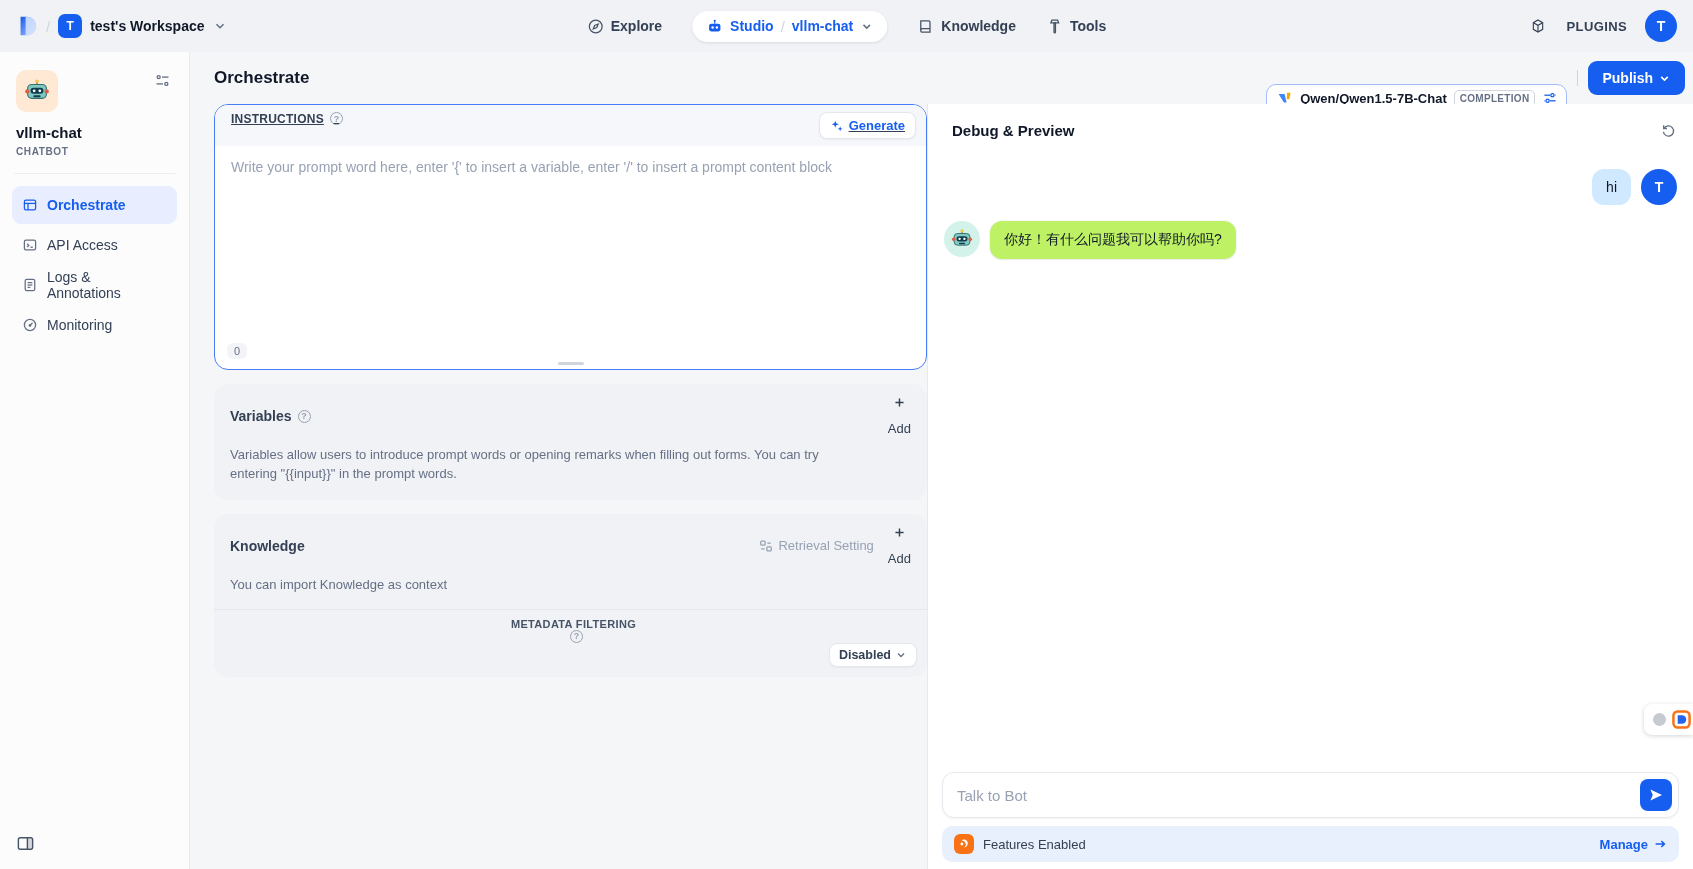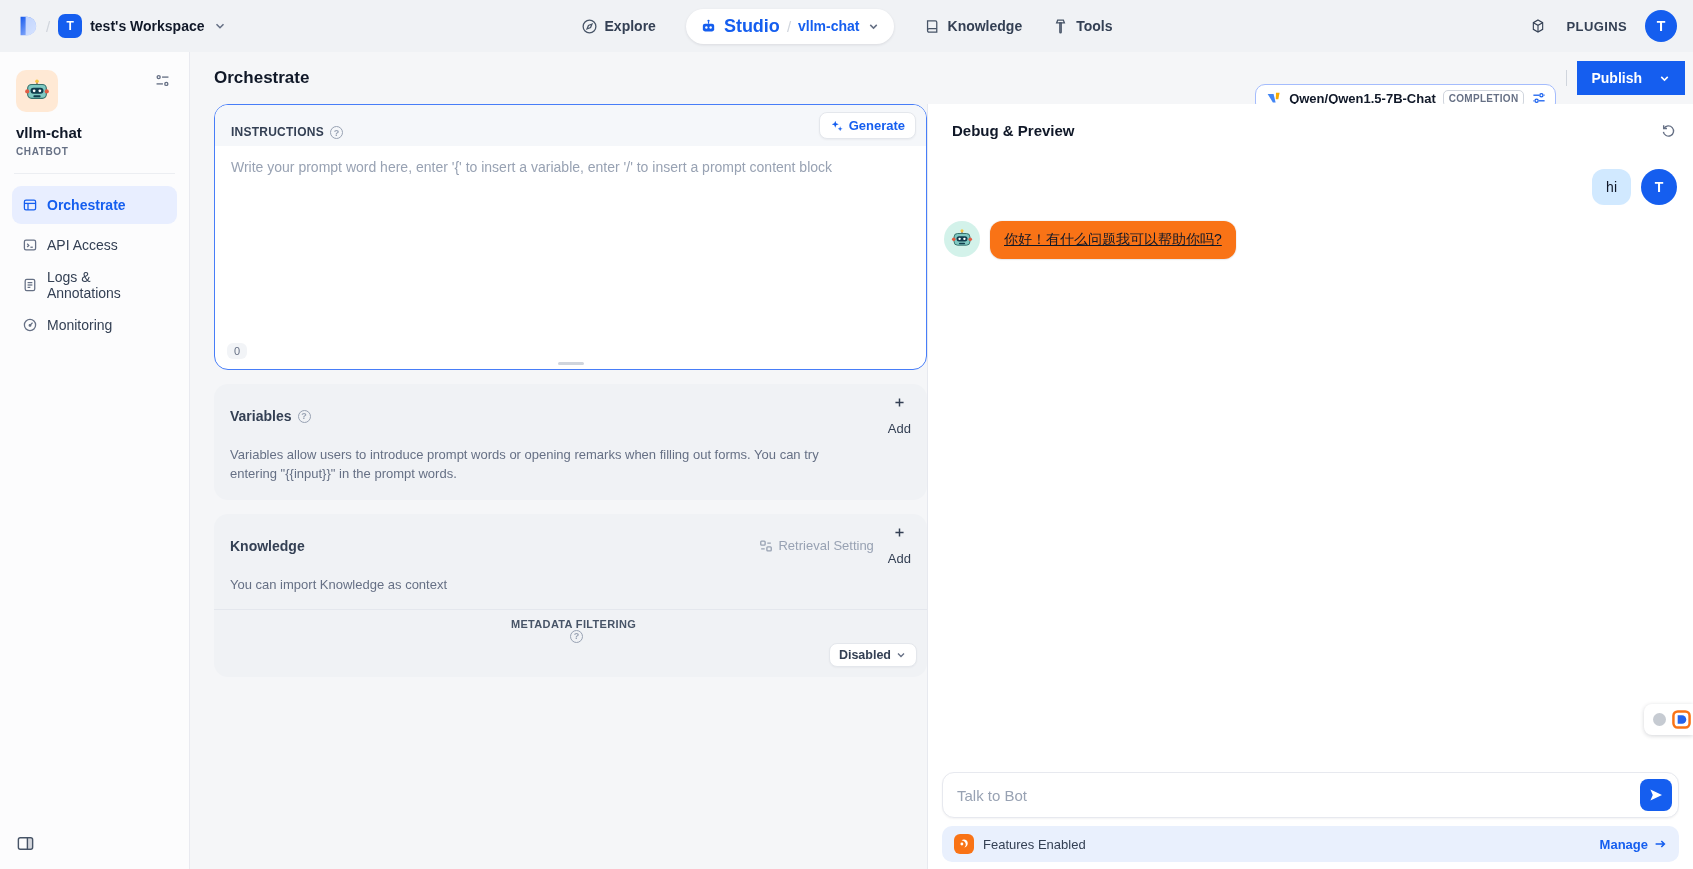--- a/index.html
+++ b/index.html
@@ -17,21 +17,21 @@
   .ws-name { font-size:14px; font-weight:600; color:#101828; }
   .chev { display:inline-flex; color:#667085; }
 
   .topnav { position:absolute; left:50%; top:0; transform:translateX(-50%); height:52px;
     display:flex; align-items:center; gap:30px;justify-content:flex-end; }
   .nav-item { display:flex; align-items:center; gap:7px; font-size:14px; font-weight:600;
     color:#344054; cursor:pointer; }
   .nav-item svg { color:#475467; }
   .studio-pill { display:flex; align-items:center; gap:7px; background:#fff; border-radius:999px;
     padding:7px 14px; box-shadow:0 1px 3px rgba(16,24,40,.1); cursor:pointer; }
-  .studio-pill .lbl { color:#155eef; font-size:18px; font-weight:700; }
+  .studio-pill .lbl { color:#155eef; font-size:14px; font-weight:700; }
   .studio-pill .app { color:#155eef; font-size:14px; font-weight:600; }
   .topbar-right { margin-left:auto; display:flex; align-items:center; gap:18px; }
   .plugins { display:flex; align-items:center; gap:20px; font-size:13px; font-weight:600;
     color:#344054; letter-spacing:.03em; cursor:pointer; }
   .user-avatar { width:32px; height:32px; border-radius:50%; background:#155eef; color:#fff;
     font-size:14px; font-weight:bold; display:flex; align-items:center; justify-content:center; cursor:pointer; }
 
   
   .shell { display:flex; height:817px; }
 
@@ -56,32 +56,32 @@
   .work { flex:1; display:flex; flex-direction:column; min-width:0; }
   .strip { height:52px; display:flex; align-items:center; padding:0 8px 0 24px; }
   .page-title { font-size:17px; font-weight:700; color:#101828; }
   .strip-right { margin-left:auto; display:flex; align-items:center; gap:10px; }
   .model-pill { display:flex; align-items:center; gap:7px; background:#fff; border:1px solid #a4bcfd;
     border-radius:10px; padding:5px 8px 5px 10px; cursor:pointer;margin-top:40px; }
   .model-name { font-size:13px; font-weight:600; color:#101828; }
   .model-badge { font-size:10px; font-weight:600; letter-spacing:.03em; color:#667085;
     border:1px solid #d0d5dd; border-radius:5px; padding:2px 5px; background:#fff; }
   .vdiv { width:1px; height:16px; background:#d0d5dd; }
-  .publish-btn { display:flex; align-items:center; gap:16px; background:#155eef; color:#fff;
-    font-size:14px; font-weight:600; border:none; border-radius:0; padding:9px 14px; cursor:pointer; }
+  .publish-btn { display:flex; align-items:center; gap:5px; background:#155eef; color:#fff;
+    font-size:14px; font-weight:600; border:none; border-radius:9px; padding:9px 14px; cursor:pointer; }
   .publish-btn .chev { color:#fff; }
 
   .body-row { flex:1; display:flex; min-height:0; }
 
   
   .center-col { width:737px; padding:0 0 0 24px; flex-shrink:0; }
   .card { width:713px; border-radius:14px; }
   .instructions { background:#fff; border:1.5px solid #477df8; height:266px; overflow:hidden;
     position:relative; display:flex; flex-direction:column; }
-  .inst-head { background:#f5f7fa; display:flex; align-items:flex-end; padding:7px 10px 7px 16px; }
+  .inst-head { background:#f5f7fa; display:flex; align-items:flex-start; padding:7px 10px 7px 16px;text-decoration:underline; }
   .sec-title-sm { font-size:12px; font-weight:700; letter-spacing:.02em; color:#344054; }
   .qicon { width:13px; height:13px; border:1.2px solid #98a2b3; border-radius:50%; color:#98a2b3;
     font-size:9px; font-weight:700; display:inline-flex; align-items:center; justify-content:center;
     margin-left:6px; cursor:pointer; }
   .gen-btn { margin-left:auto; display:flex; align-items:center; gap:5px; background:#fff;
     border:1px solid #e4e7ec; box-shadow:0 1px 2px rgba(16,24,40,.05); border-radius:8px;
     padding:5px 10px; font-size:13px; font-weight:600; color:#155eef; cursor:pointer; }
   .inst-body { flex:1; position:relative; }
   .inst-textarea { width:100%; height:100%; border:none; outline:none; resize:none;
     padding:13px 16px 30px; font-size:14px; font-family:inherit; color:#101828; background:transparent; }
@@ -111,21 +111,21 @@
   .debug { flex:1; background:#fff; border-left:1px solid #e7e9ef; display:flex;
     flex-direction:column; min-width:0; position:relative; }
   .debug-head { display:flex; align-items:center; padding:18px 16px 6px 24px; }
   .debug-title { font-size:15px; font-weight:700; color:#101828; }
   .restart-btn { margin-left:auto; color:#667085; cursor:pointer; display:flex; }
   .chat { flex:1; padding:24px 16px 8px; overflow:hidden; }
   .msg-row { display:flex; gap:10px; }
   .msg-row.user { justify-content:flex-end; }
   .bubble { border-radius:12px; padding:10px 14px; font-size:14px; color:#101828; max-width:560px; }
   .bubble.user { background:#d1e9ff; }
-  .bubble.bot { background:#f97316; box-shadow:0 0 0 1px rgba(16,24,40,.04),0 1px 2px rgba(16,24,40,.06);text-decoration:underline; }
+  .bubble.bot { background:#bef264; box-shadow:0 0 0 1px rgba(16,24,40,.04),0 1px 2px rgba(16,24,40,.06); }
   .chat-avatar { width:36px; height:36px; border-radius:50%; flex-shrink:0;
     display:flex; align-items:center; justify-content:center; }
   .chat-avatar.user { background:#155eef; color:#fff; font-size:14px; font-weight:bold; }
   .chat-avatar.bot { background:#d3f2ea; }
   .bot-row { margin-top:16px; }
 
   .chat-input-wrap { margin:0 14px 8px; position:relative; }
   .chat-input { width:100%; height:46px; border:1px solid #e7e9ef; border-radius:12px;
     box-shadow:0 1px 2px rgba(16,24,40,.05); padding:0 56px 0 14px; font-size:15px;
     font-family:inherit; color:#101828; outline:none; }

